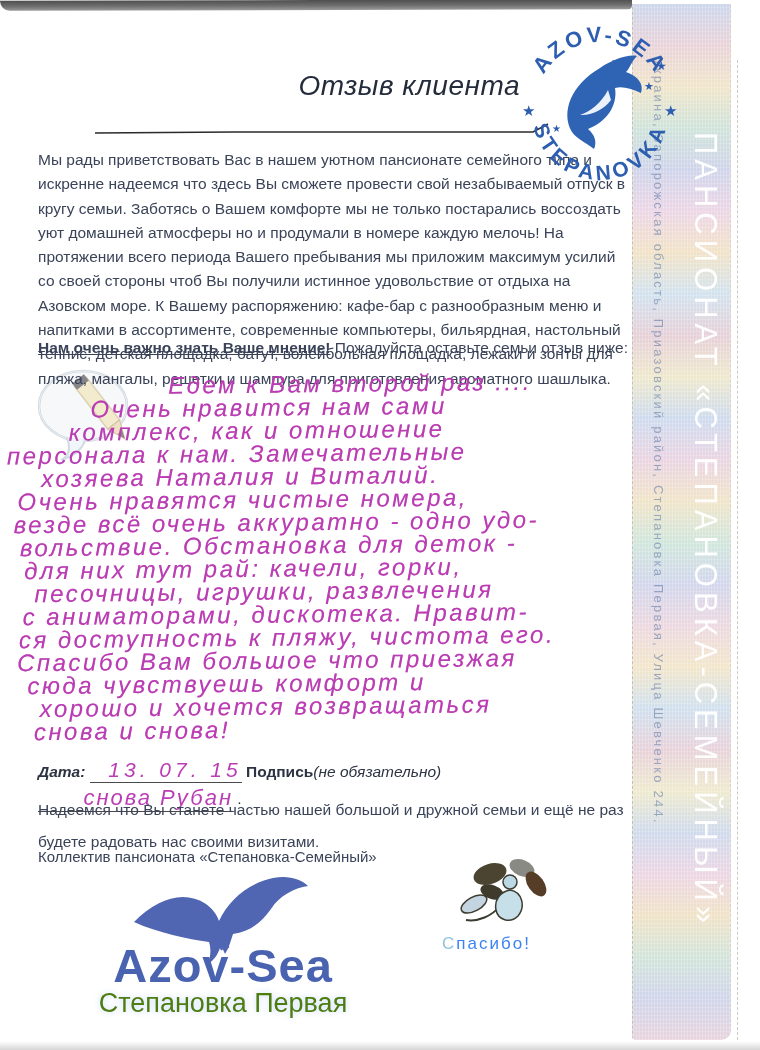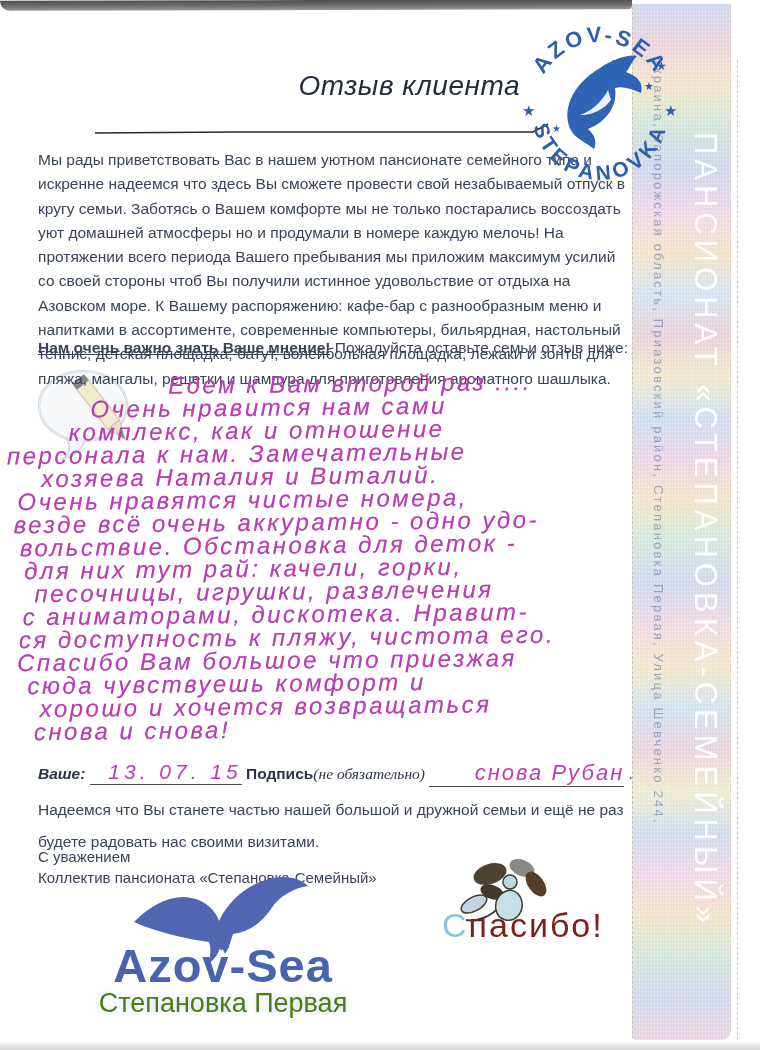--- a/index.html
+++ b/index.html
@@ -54,41 +54,41 @@
   
   .doodle{left:33px;top:360px;width:118px;height:104px;z-index:2;opacity:.62;}
   .hand{left:8px;top:372px;width:650px;transform:rotate(-0.6deg);z-index:3;
     font-style:italic;font-size:24px;letter-spacing:2.5px;line-height:23px;
     color:#bb3db4;text-shadow:0 0 .6px rgba(187,61,180,.55);white-space:nowrap;}
   .hand div{height:23px;}
 
   
   .date-row{left:38px;top:756px;width:600px;font-size:15.5px;z-index:3;color:#2c3444;}
   .lbl-b{font-weight:bold;font-style:italic;}
-  .lbl-n{font-style:italic;font-family:Liberation Serif, serif;}
+  .lbl-n{font-style:italic;}
   .fill-line{display:inline-block;border-bottom:1px solid #4a4a4a;text-align:right;
     font-style:italic;color:#bb3db4;vertical-align:bottom;}
   .fill-date{width:152px;font-size:21px;letter-spacing:4px;transform:translateY(2px);}
   .fill-sign{width:195px;font-size:22px;letter-spacing:2px;transform:translateY(4px);}
 
   .closing{left:38px;top:794px;width:600px;font-size:15.5px;line-height:32px;z-index:3;}
   .regards{left:38px;top:846px;width:420px;font-size:15px;line-height:21px;z-index:3;}
 
   
   .gull{left:130px;top:876px;width:185px;height:90px;z-index:3;}
   .brand-name{left:78px;top:938px;width:290px;text-align:center;z-index:3;
     font-size:47px;font-weight:bold;color:#4a63b1;letter-spacing:1px;}
   .brand-sub{left:78px;top:988px;width:290px;text-align:center;z-index:3;
     font-size:27px;color:#4d7c0f;
     text-shadow:0 0 6px rgba(190,210,255,.9),0 0 2px #ffffff;}
 
   
   .flower{left:448px;top:858px;width:120px;height:72px;z-index:3;}
-  .thanks{left:442px;top:906px;width:150px;z-index:3;font-size:34px;
-    letter-spacing:2px;color:#7f1d1d;}
+  .thanks{left:442px;top:934px;width:150px;z-index:3;font-size:17px;
+    letter-spacing:2px;color:#3b82f6;}
   .thanks::first-letter{color:#8fc3dc;}
 </style>
 </head>
 <body>
 
 <div class="abs scan-strip"></div>
 <div class="abs scan-bottom"></div>
 
 <div class="abs band"></div>
 <div class="abs band-dotline"></div>
@@ -159,30 +159,29 @@
   <div style="margin-left:26px">песочницы, игрушки, развлечения</div>
   <div style="margin-left:14px">с аниматорами, дискотека. Нравит-</div>
   <div style="margin-left:10px">ся доступность к пляжу, чистота его.</div>
   <div style="margin-left:8px">Спасибо Вам большое что приезжая</div>
   <div style="margin-left:18px">сюда чувствуешь комфорт и</div>
   <div style="margin-left:30px">хорошо и хочется возвращаться</div>
   <div style="margin-left:24px">снова и снова!</div>
 </div>
 
 <div class="abs date-row">
-  <span class="lbl-b">Ваше:</span>
+  <span class="lbl-b">Дата:</span>
   <span class="fill-line fill-date">13. 07. 15</span>
   <span class="lbl-b" style="font-style:normal;">Подпись</span><span class="lbl-n">(не обязательно)</span>
   <span class="fill-line fill-sign">снова Рубан</span>
   <span>.</span>
 </div>
 
 <div class="abs closing">Надеемся что Вы станете частью нашей большой и дружной семьи и ещё не раз будете радовать нас своими визитами.</div>
 <div class="abs regards">
-  <div>С уважением</div>
   <div>Коллектив пансионата «Степановка-Семейный»</div>
 </div>
 
 <svg class="abs gull" viewBox="0 0 185 90">
   <path d="M4 46 C 28 22, 54 14, 76 28 C 83 33, 87 39, 89 45
            C 98 25, 118 7, 143 2 C 158 -1, 171 3, 178 10
            C 164 12, 149 20, 141 33 C 131 47, 119 56, 103 58
            C 101 64, 99 72, 95 78 L 91 69
            C 89 76, 85 84, 78 88 C 81 80, 81 72, 79 66
            C 58 63, 28 57, 4 46 Z" fill="#5066b2"></path>

